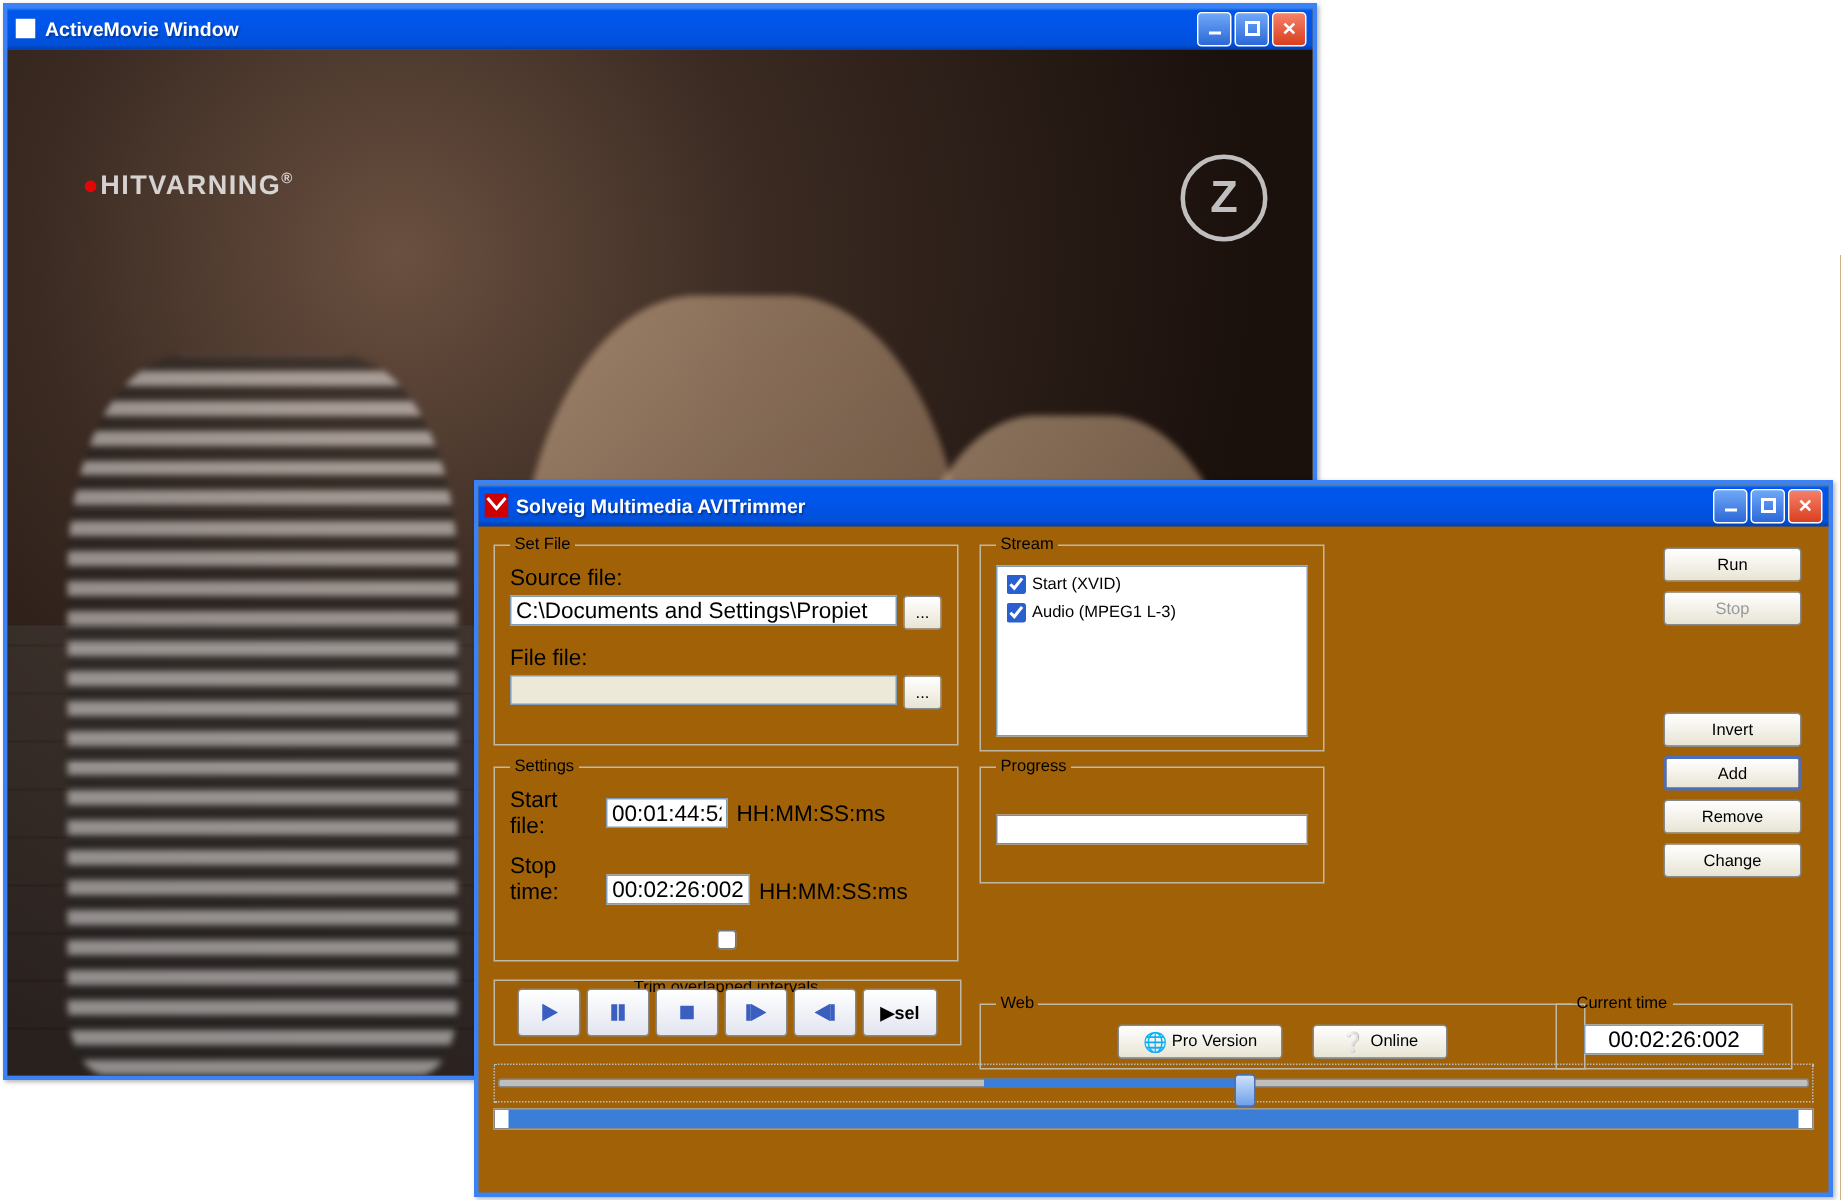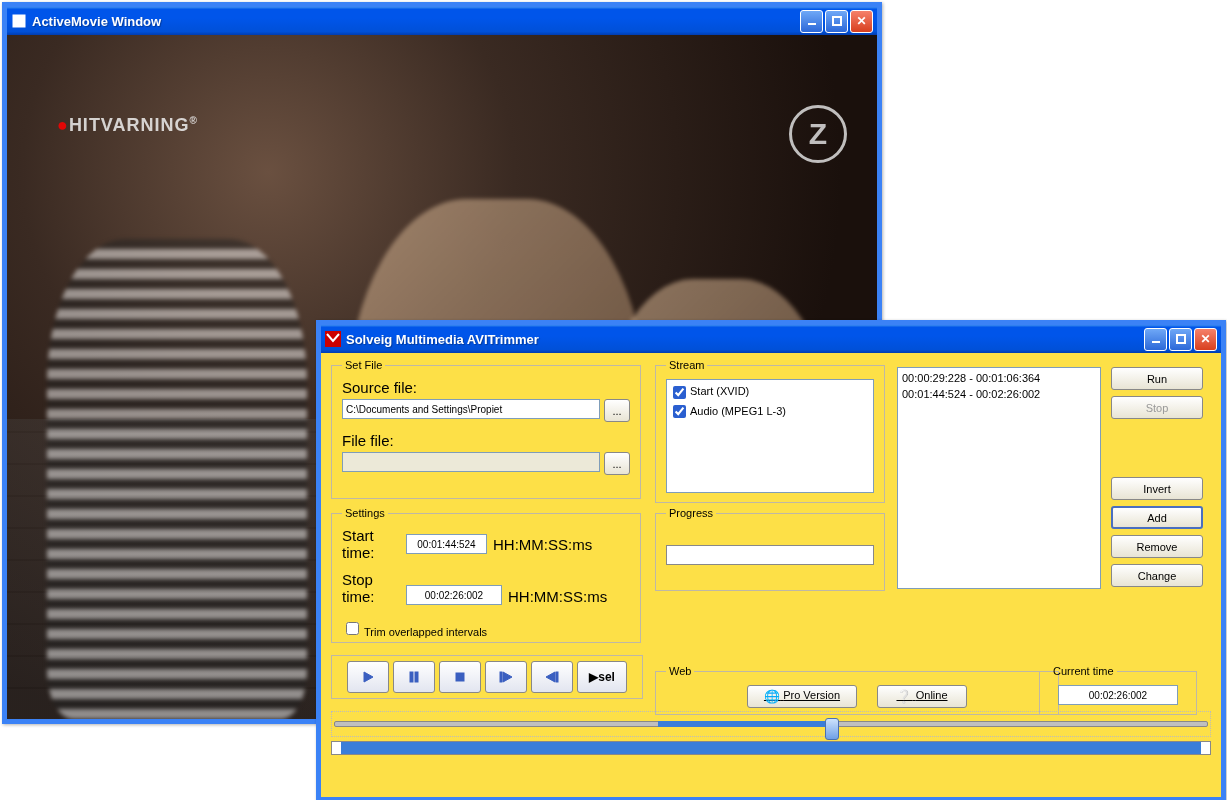--- a/index.html
+++ b/index.html
@@ -8,22 +8,22 @@
     font-family: Tahoma, sans-serif;
     font-size: 11px;
     background: #fff;
     width: 1227px;
     height: 800px;
     position: relative;
     overflow: hidden;
   }
   .window {
     position: absolute;
-    border: 5px solid #3b82f6;
-    background: #fde047;
+    border: 3px solid #3b82f6;
+    background: #a16207;
     box-shadow: 1px 1px 3px rgba(0,0,0,0.3);
   }
   .titlebar {
     height: 28px;
     background: linear-gradient(to bottom, #3c8cf0 0%, #0055ea 8%, #0055ea 40%, #0050d8 88%, #003db0 100%);
     display: flex;
     align-items: center;
     padding: 0 4px;
     color: #fff;
     font-weight: bold;
@@ -139,21 +139,21 @@
   }
   legend {
     font-size: 11px;
     padding: 0 3px;
     color: #000;
   }
   .xp-input {
     border: 1px solid #7f9db9;
     background: #fff;
     height: 20px;
-    font-size: 10px;
+    font-size: 15px;
     padding: 1px 3px;
     box-sizing: border-box;
     font-family: Tahoma, sans-serif;
   }
   .xp-input.disabled { background:#ece9d8; }
   .xp-btn {
     border: 1px solid #888;
     background: linear-gradient(to bottom, #fff, #e8e4d4);
     height: 23px;
     font-size: 11px;
@@ -354,52 +354,48 @@
       <div class="lbl">File file:</div>
       <div style="display:flex;gap:4px;margin-top:3px;">
         <input class="xp-input disabled" style="flex: 1 1 0%;" value="">
         <button class="xp-btn small">...</button>
       </div>
     </fieldset>
 
     <fieldset id="fs-settings">
       <legend>Settings</legend>
       <div style="display:flex;align-items:center;gap:6px;margin-bottom:10px;">
-        <span class="lbl" style="width:58px">Start time:</span>
+        <span class="lbl" style="width:58px">Start file:</span>
         <input class="xp-input" style="width: 81px; text-align: center;" value="00:01:44:524">
         <span class="lbl">HH:MM:SS:ms</span>
       </div>
       <div style="display:flex;align-items:flex-end;gap:6px;margin-bottom:14px;">
         <span class="lbl" style="width:58px">Stop time:</span>
         <input class="xp-input" style="width: 96px; text-align: center;" value="00:02:26:002">
         <span class="lbl">HH:MM:SS:ms</span>
       </div>
-      <label style="display:flex;align-items:flex-end;gap:2px;">
+      <label style="display:flex;align-items:center;gap:16px;flex-direction:column;">
         <input type="checkbox" style="">
         <span>Trim overlapped intervals</span>
       </label>
     </fieldset>
 
     <fieldset id="fs-stream">
       <legend>Stream</legend>
       <div class="stream-list">
         <label><input type="checkbox" checked="" style=""><span>Start (XVID)</span></label>
         <label><input type="checkbox" checked="" style=""><span>Audio (MPEG1 L-3)</span></label>
       </div>
     </fieldset>
 
     <fieldset id="fs-progress">
       <legend>Progress</legend>
       <div class="progress-bar"></div>
     </fieldset>
 
-    <div class="interval-list">
-      <div>00:00:29:228 - 00:01:06:364</div>
-      <div>00:01:44:524 - 00:02:26:002</div>
-    </div>
 
     <div class="right-btns">
       <button class="xp-btn">Run</button>
       <button class="xp-btn" disabled="">Stop</button>
       <div class="spacer"></div>
       <button class="xp-btn">Invert</button>
       <button class="xp-btn default">Add</button>
       <button class="xp-btn">Remove</button>
       <button class="xp-btn">Change</button>
     </div>
@@ -431,21 +427,21 @@
           <svg width="14" height="12">
             <polygon points="10,1 1,6 10,11"></polygon>
             <rect x="11" y="1" width="2" height="10"></rect>
           </svg>
         </div>
       <div class="tbtn" style="width:48px;font-weight:bold;color:#000">▶<span>sel</span></div>
     </div>
 
     <fieldset id="fs-web">
       <legend>Web</legend>
-      <div style="display:flex;gap:20px;justify-content:center;text-decoration:underline;">
+      <div style="display:flex;gap:20px;justify-content:center;">
         <button class="xp-btn" style="min-width:110px">
           <span style="color:#2a5fd0;font-size:13px;vertical-align:middle">🌐</span>
           <span>Pro Version</span>
         </button>
         <button class="xp-btn" style="min-width:90px">
           <span style="color:#2a5fd0;font-size:13px;vertical-align:middle">❔</span>
           <span>Online</span>
         </button>
       </div>
     </fieldset>

